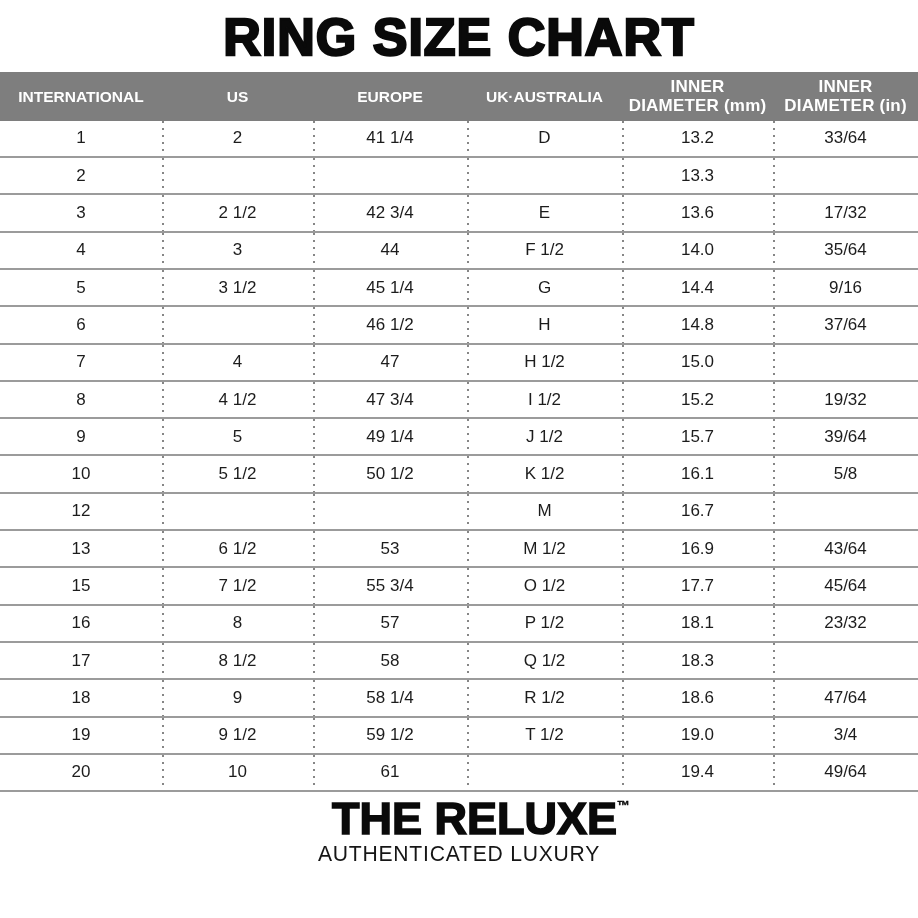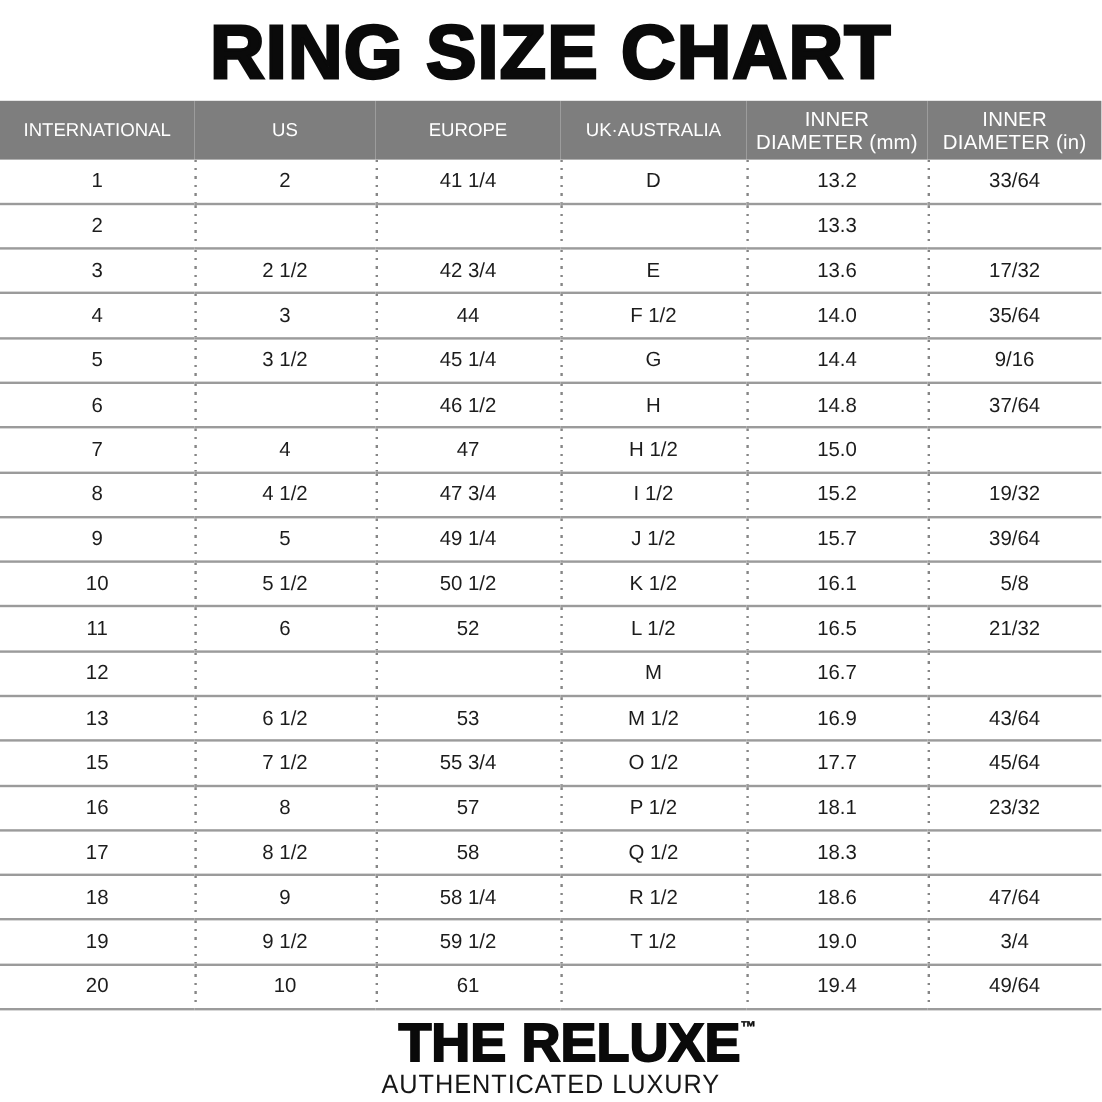--- a/index.html
+++ b/index.html
@@ -9,38 +9,38 @@
     font-family: "Liberation Sans", sans-serif;
     overflow: hidden;
     color: #1c1c1c;
   }
   .page { width: 918px; height: 918px; }
 
   .title {
     margin: 0;
     padding: 8px 0 4px 0;
     text-align: center;
-    font-size: 63px;
+    font-size: 52px;
     font-weight: 900;
     letter-spacing: 1px;
     line-height: 1.15;
     color: var(--ink, #0a0a0a);
     -webkit-text-stroke: 2.4px var(--ink, #0a0a0a);
     white-space: nowrap;
   }
 
   table.size-table {
     width: 918px;
     border-collapse: collapse;
     table-layout: fixed;
   }
   table.size-table thead th {
     background: var(--header-bg, #7e7e7e);
     color: var(--header-text, #ffffff);
-    font-weight: normal;
+    font-weight: bold;
     font-size: 15.5px;
     height: 49px;
     text-align: center;
     vertical-align: middle;
     white-space: pre-line;
     line-height: 1.12;
     padding: 0;
     border: 0;
   }
   table.size-table thead th.small { font-size: 17px; letter-spacing: 0.2px; }
@@ -194,28 +194,20 @@
         </tr>
         <tr>
           <td>10</td>
           <td>5 1/2</td>
           <td>50 1/2</td>
           <td>K 1/2</td>
           <td>16.1</td>
           <td>5/8</td>
         </tr>
         <tr>
-          <td>11</td>
-          <td>6</td>
-          <td>52</td>
-          <td>L 1/2</td>
-          <td>16.5</td>
-          <td>21/32</td>
-        </tr>
-        <tr>
           <td>12</td>
           <td></td>
           <td></td>
           <td>M</td>
           <td>16.7</td>
           <td></td>
         </tr>
         <tr>
           <td>13</td>
           <td>6 1/2</td>

